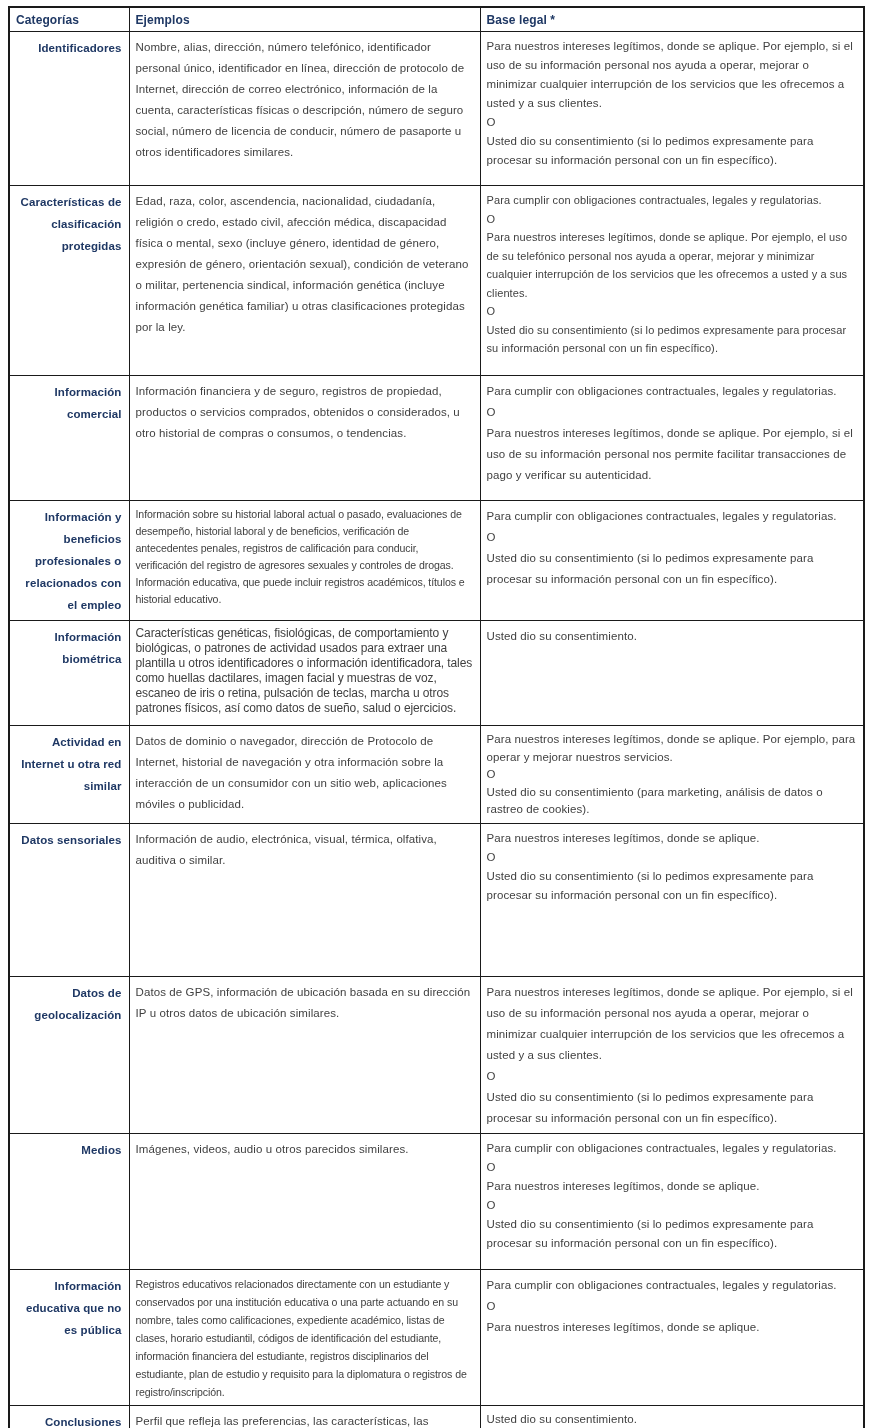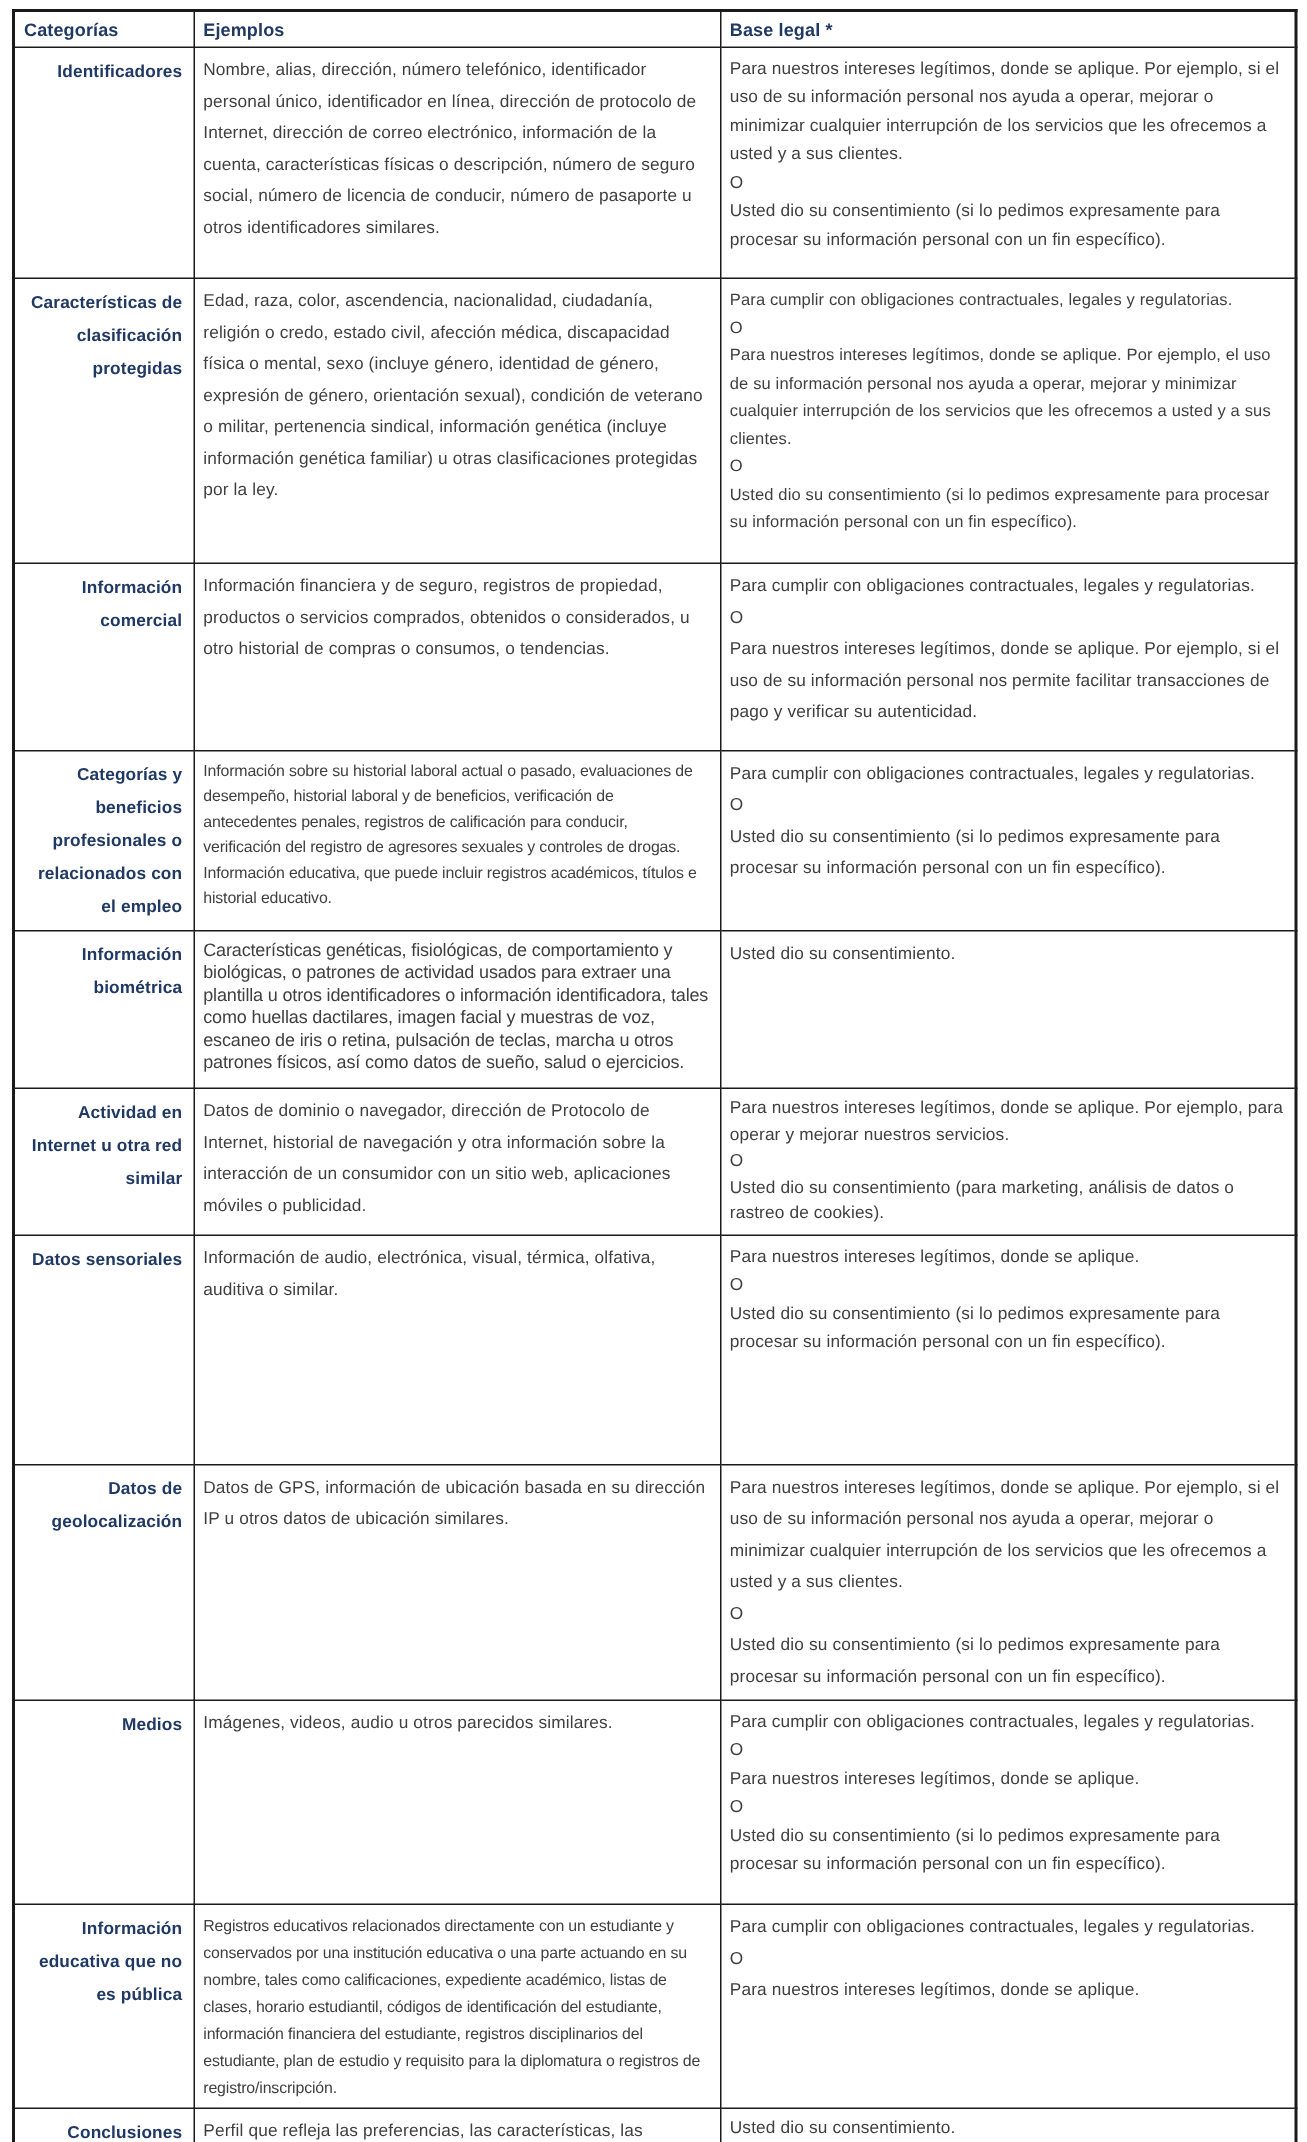--- a/index.html
+++ b/index.html
@@ -101,36 +101,36 @@
             <div>O</div>
             <div>Usted dio su consentimiento (si lo pedimos expresamente para procesar su información personal con un fin específico).</div>
           </td>
         </tr>
         <tr>
           <th class="cat-cell">Características de clasificación protegidas</th>
           <td class="examples-cell">Edad, raza, color, ascendencia, nacionalidad, ciudadanía, religión o credo, estado civil, afección médica, discapacidad física o mental, sexo (incluye género, identidad de género, expresión de género, orientación sexual), condición de veterano o militar, pertenencia sindical, información genética (incluye información genética familiar) u otras clasificaciones protegidas por la ley.</td>
           <td class="legal-cell">
             <div>Para cumplir con obligaciones contractuales, legales y regulatorias.</div>
             <div>O</div>
-            <div>Para nuestros intereses legítimos, donde se aplique. Por ejemplo, el uso de su información personal nos ayuda a operar, mejorar y minimizar cualquier interrupción de los servicios que les ofrecemos a usted y a sus clientes.</div>
+            <div>Para nuestros intereses legítimos, donde se aplique. Por ejemplo, el uso de su telefónico personal nos ayuda a operar, mejorar y minimizar cualquier interrupción de los servicios que les ofrecemos a usted y a sus clientes.</div>
             <div>O</div>
             <div>Usted dio su consentimiento (si lo pedimos expresamente para procesar su información personal con un fin específico).</div>
           </td>
         </tr>
         <tr>
           <th class="cat-cell">Información comercial</th>
           <td class="examples-cell">Información financiera y de seguro, registros de propiedad, productos o servicios comprados, obtenidos o considerados, u otro historial de compras o consumos, o tendencias.</td>
           <td class="legal-cell">
             <div>Para cumplir con obligaciones contractuales, legales y regulatorias.</div>
             <div>O</div>
             <div>Para nuestros intereses legítimos, donde se aplique. Por ejemplo, si el uso de su información personal nos permite facilitar transacciones de pago y verificar su autenticidad.</div>
           </td>
         </tr>
         <tr>
-          <th class="cat-cell">Categorías y beneficios profesionales o relacionados con el empleo</th>
+          <th class="cat-cell">Información y beneficios profesionales o relacionados con el empleo</th>
           <td class="examples-cell">Información sobre su historial laboral actual o pasado, evaluaciones de desempeño, historial laboral y de beneficios, verificación de antecedentes penales, registros de calificación para conducir, verificación del registro de agresores sexuales y controles de drogas. Información educativa, que puede incluir registros académicos, títulos e historial educativo.</td>
           <td class="legal-cell">
             <div>Para cumplir con obligaciones contractuales, legales y regulatorias.</div>
             <div>O</div>
             <div>Usted dio su consentimiento (si lo pedimos expresamente para procesar su información personal con un fin específico).</div>
           </td>
         </tr>
         <tr>
           <th class="cat-cell">Información biométrica</th>
           <td class="examples-cell">Características genéticas, fisiológicas, de comportamiento y biológicas, o patrones de actividad usados para extraer una plantilla u otros identificadores o información identificadora, tales como huellas dactilares, imagen facial y muestras de voz, escaneo de iris o retina, pulsación de teclas, marcha u otros patrones físicos, así como datos de sueño, salud o ejercicios.</td>

